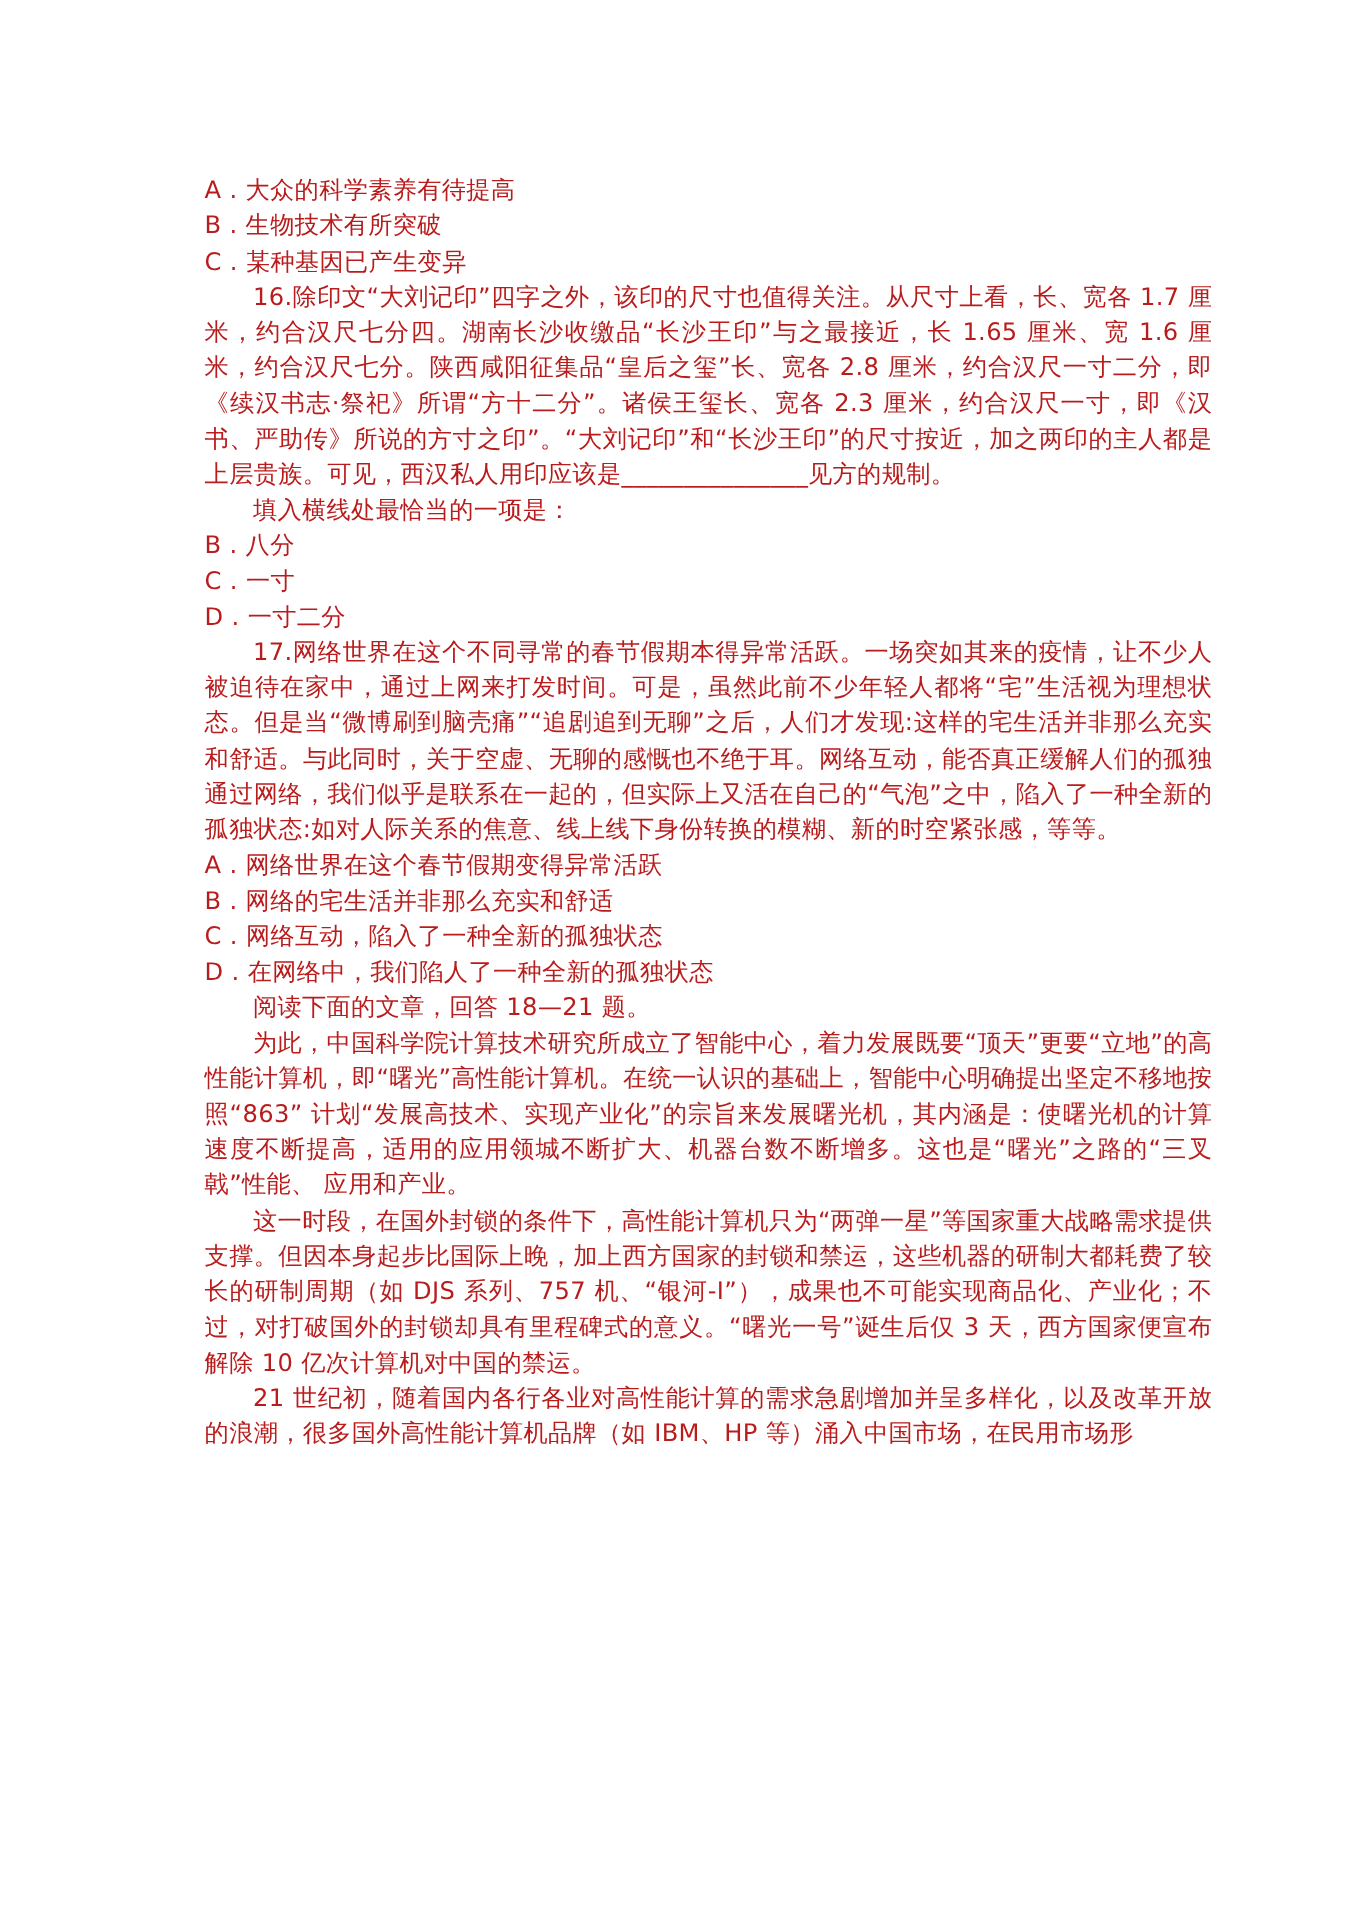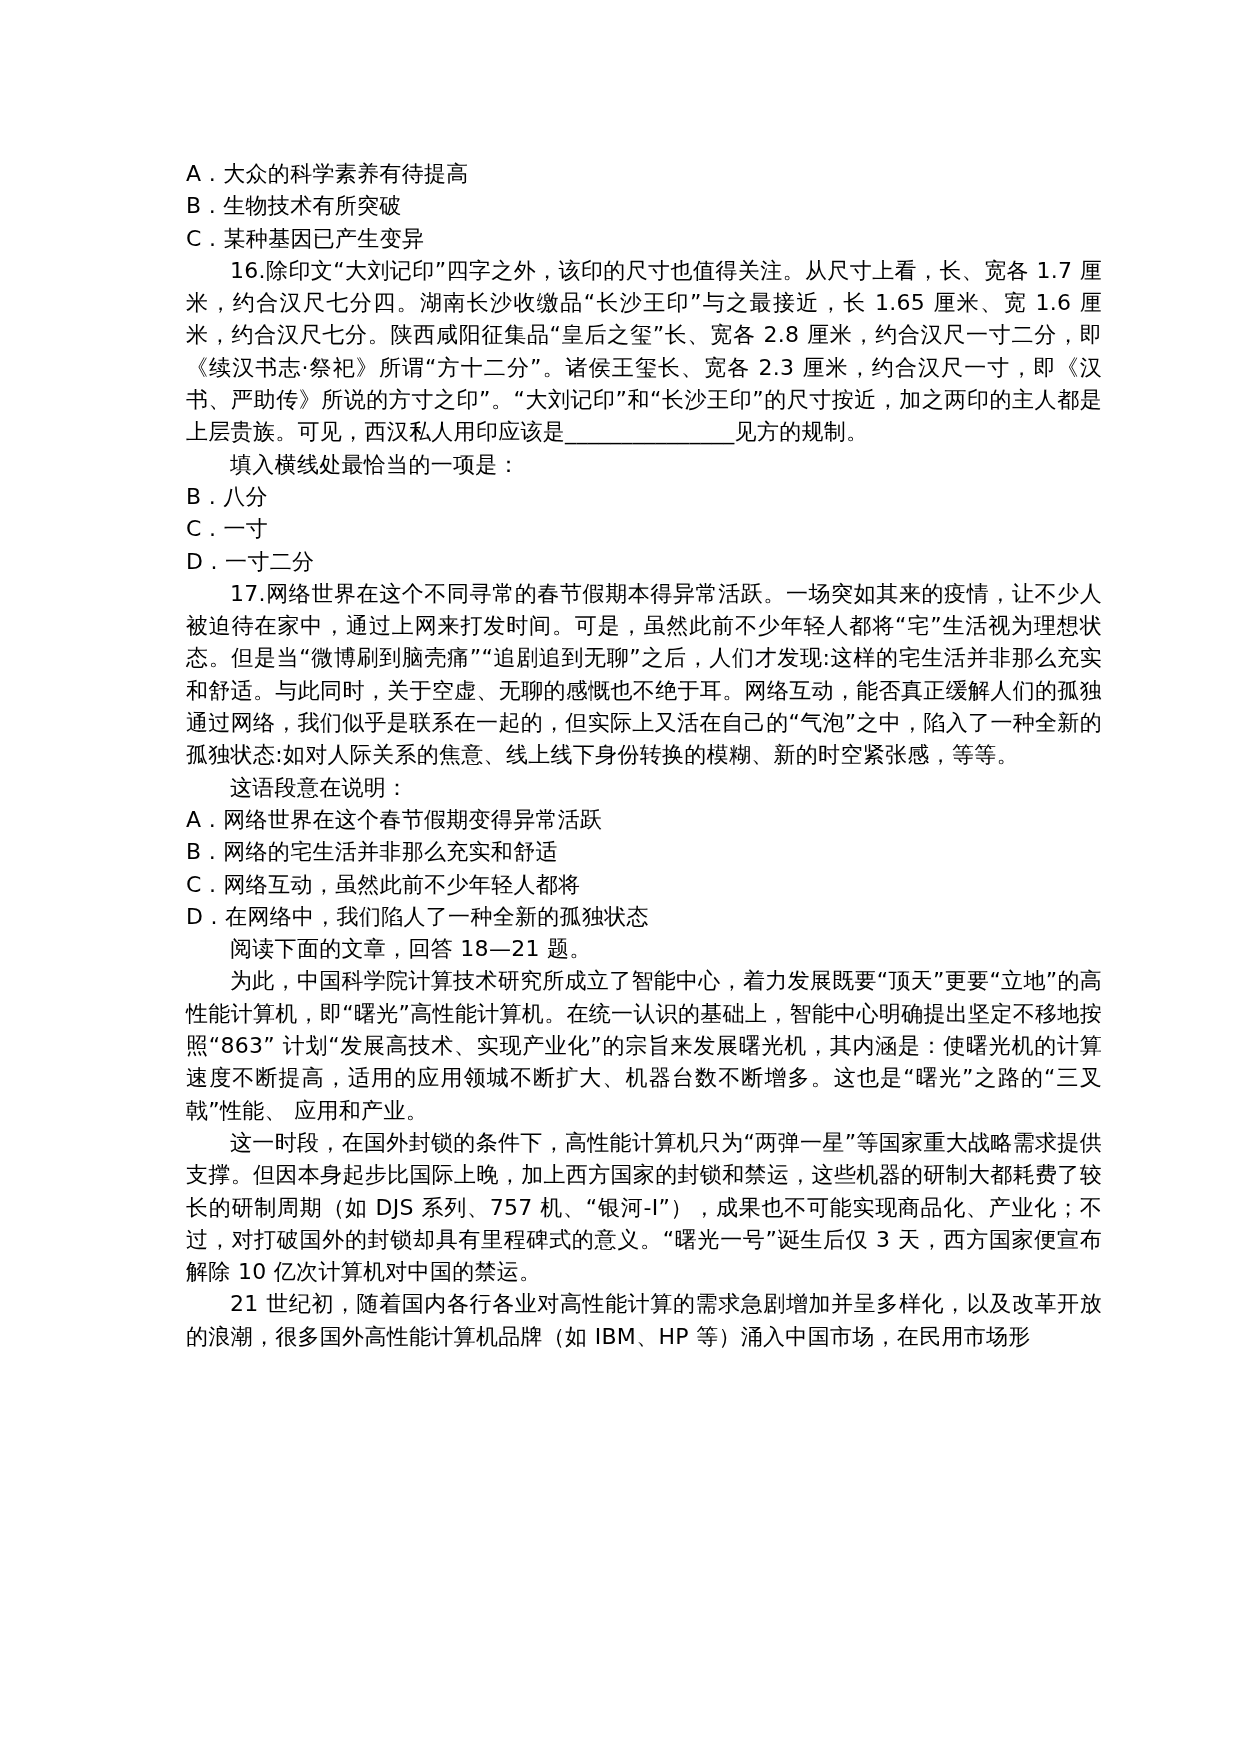--- a/index.html
+++ b/index.html
@@ -6,21 +6,21 @@
     margin: 0;
     padding: 0;
     background: #e8e8e8;
   }
   .page {
     position: relative;
     width: 1240px;
     height: 1754px;
     margin: 0 auto;
     background: #ffffff;
-    color: #000000;
+    color: #b91c1c;
     font-family: "DejaVu Sans", "Liberation Sans", sans-serif;
     overflow: hidden;
   }
   .content {
     position: absolute;
     left: 186px;
     top: 158px;
     width: 916px;
     font-size: 22px;
     line-height: 32.3px;
@@ -51,23 +51,22 @@
 
   <p class="option">A . 大众的科学素养有待提高</p>
       <p class="option">B . 生物技术有所突破</p>
       <p class="option">C . 某种基因已产生变异</p>
       <p class="paragraph">16.除印文“大刘记印”四字之外，该印的尺寸也值得关注。从尺寸上看，长、宽各 1.7 厘米，约合汉尺七分四。湖南长沙收缴品“长沙王印”与之最接近，长 1.65 厘米、宽 1.6 厘米，约合汉尺七分。陕西咸阳征集品“皇后之玺”长、宽各 2.8 厘米，约合汉尺一寸二分，即《续汉书志·祭祀》所谓“方十二分”。诸侯王玺长、宽各 2.3 厘米，约合汉尺一寸，即《汉书、严助传》所说的方寸之印”。“大刘记印”和“长沙王印”的尺寸按近，加之两印的主人都是上层贵族。可见，西汉私人用印应该是_______________见方的规制。</p>
       <p class="paragraph">填入横线处最恰当的一项是：</p>
       <p class="option">B . 八分</p>
       <p class="option">C . 一寸</p>
       <p class="option">D . 一寸二分</p>
       <p class="paragraph">17.网络世界在这个不同寻常的春节假期本得异常活跃。一场突如其来的疫情，让不少人被迫待在家中，通过上网来打发时间。可是，虽然此前不少年轻人都将“宅”生活视为理想状态。但是当“微博刷到脑壳痛”“追剧追到无聊”之后，人们才发现:这样的宅生活并非那么充实和舒适。与此同时，关于空虚、无聊的感慨也不绝于耳。网络互动，能否真正缓解人们的孤独通过网络，我们似乎是联系在一起的，但实际上又活在自己的“气泡”之中，陷入了一种全新的孤独状态:如对人际关系的焦意、线上线下身份转换的模糊、新的时空紧张感，等等。</p>
-      <p class="paragraph">这语段意在说明：</p>
       <p class="option">A . 网络世界在这个春节假期变得异常活跃</p>
       <p class="option">B . 网络的宅生活并非那么充实和舒适</p>
-      <p class="option">C . 网络互动，虽然此前不少年轻人都将</p>
+      <p class="option">C . 网络互动，陷入了一种全新的孤独状态</p>
       <p class="option">D . 在网络中，我们陷人了一种全新的孤独状态</p>
       <p class="heading">阅读下面的文章，回答 18—21 题。</p>
       <p class="paragraph">为此，中国科学院计算技术研究所成立了智能中心，着力发展既要“顶天”更要“立地”的高性能计算机，即“曙光”高性能计算机。在统一认识的基础上，智能中心明确提出坚定不移地按照“863” 计划“发展高技术、实现产业化”的宗旨来发展曙光机，其内涵是：使曙光机的计算速度不断提高，适用的应用领城不断扩大、机器台数不断增多。这也是“曙光”之路的“三叉戟”性能、 应用和产业。</p>
       <p class="paragraph">这一时段，在国外封锁的条件下，高性能计算机只为“两弹一星”等国家重大战略需求提供支撑。但因本身起步比国际上晚，加上西方国家的封锁和禁运，这些机器的研制大都耗费了较长的研制周期（如 DJS 系列、757 机、“银河-I”），成果也不可能实现商品化、产业化；不过，对打破国外的封锁却具有里程碑式的意义。“曙光一号”诞生后仅 3 天，西方国家便宣布解除 10 亿次计算机对中国的禁运。</p>
       <p class="paragraph">21 世纪初，随着国内各行各业对高性能计算的需求急剧增加并呈多样化，以及改革开放的浪潮，很多国外高性能计算机品牌（如 IBM、HP 等）涌入中国市场，在民用市场形</p>
     </div>
 </div>
 
 </body></html>

